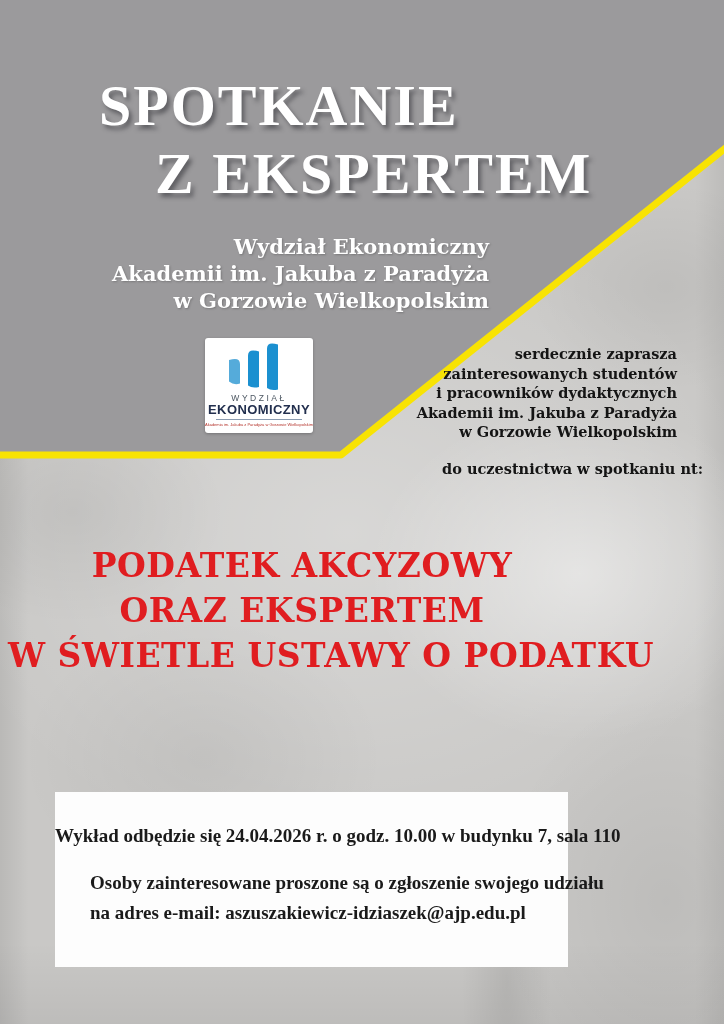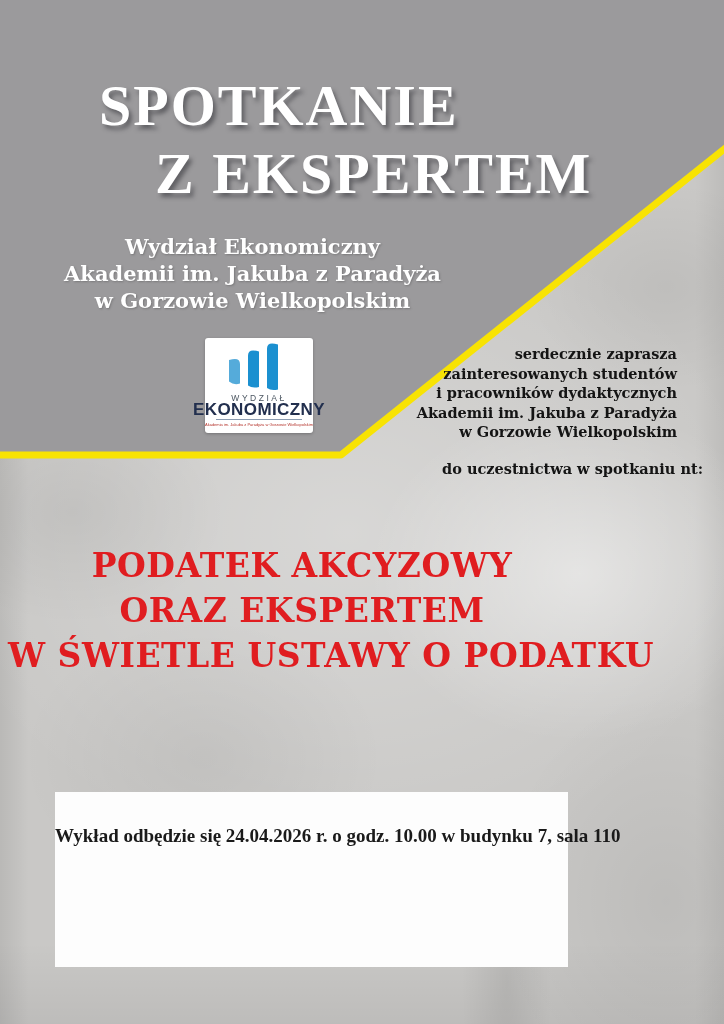--- a/index.html
+++ b/index.html
@@ -32,42 +32,42 @@
     position:absolute;
     font-family:"Liberation Serif", serif;
     font-size:58px;letter-spacing:2px;
     color:#ffffff;white-space:nowrap;
     text-shadow:3px 4px 4px rgba(50,50,55,0.55);
   }
   .title .t1{left:84px;top:72px;margin-left:15px;}
   .title .t2{left:155px;top:140px;}
 
   .organizer{
-    position:absolute;left:30px;top:233px;width:445px;
-    text-align:center;color:#ffffff;font-weight:700;
+    position:absolute;left:44px;top:233px;width:445px;
+    text-align:right;color:#ffffff;font-weight:700;
     font-size:21px;line-height:27px;
     text-shadow:1px 1px 2px rgba(60,60,60,0.35);
   }
   .organizer div{white-space:nowrap;}
 
   .logo{
     position:absolute;left:205px;top:338px;width:108px;height:95px;
     background:#ffffff;border-radius:3px;
     display:flex;flex-direction:column;align-items:center;
     box-shadow:0 1px 3px rgba(0,0,0,0.25);
   }
   .logo svg{margin-top:3px;}
   .logo-line1{
     font-family:"Liberation Sans", sans-serif;
     font-size:8.5px;letter-spacing:2.5px;color:#4a5560;
     margin-top:1px;line-height:10px;
   }
   .logo-line2{
     font-family:"Liberation Sans", sans-serif;
-    font-size:17px;font-weight:700;letter-spacing:0.4px;color:#222f4e;
+    font-size:13px;font-weight:700;letter-spacing:0.4px;color:#222f4e;
     line-height:13px;
   }
   .logo-rule{width:86px;height:1px;background:#8a9bb0;margin-top:3px;}
   .logo-subtext{
     font-family:"Liberation Sans", sans-serif;
     font-size:4px;color:#b5352d;margin-top:2px;white-space:nowrap;
     line-height:5px;
   }
 
   .invitation{
@@ -147,15 +147,19 @@
   </div>
 
   <div class="topic">
     <div>PODATEK AKCYZOWY</div>
     <div>ORAZ EKSPERTEM</div>
     <div>W ŚWIETLE USTAWY O PODATKU</div>
   </div>
 
   <div class="details-box">
     <div class="schedule">Wykład odbędzie się 24.04.2026 r. o godz. 10.00 w budynku 7, sala 110</div>
+    <div class="signup">
+      <div>Osoby zainteresowane proszone są o zgłoszenie swojego udziału</div>
+      <div>na adres e-mail: aszuszakiewicz-idziaszek@ajp.edu.pl</div>
+    </div>
   </div>
 
 </div>
 
 </body></html>

